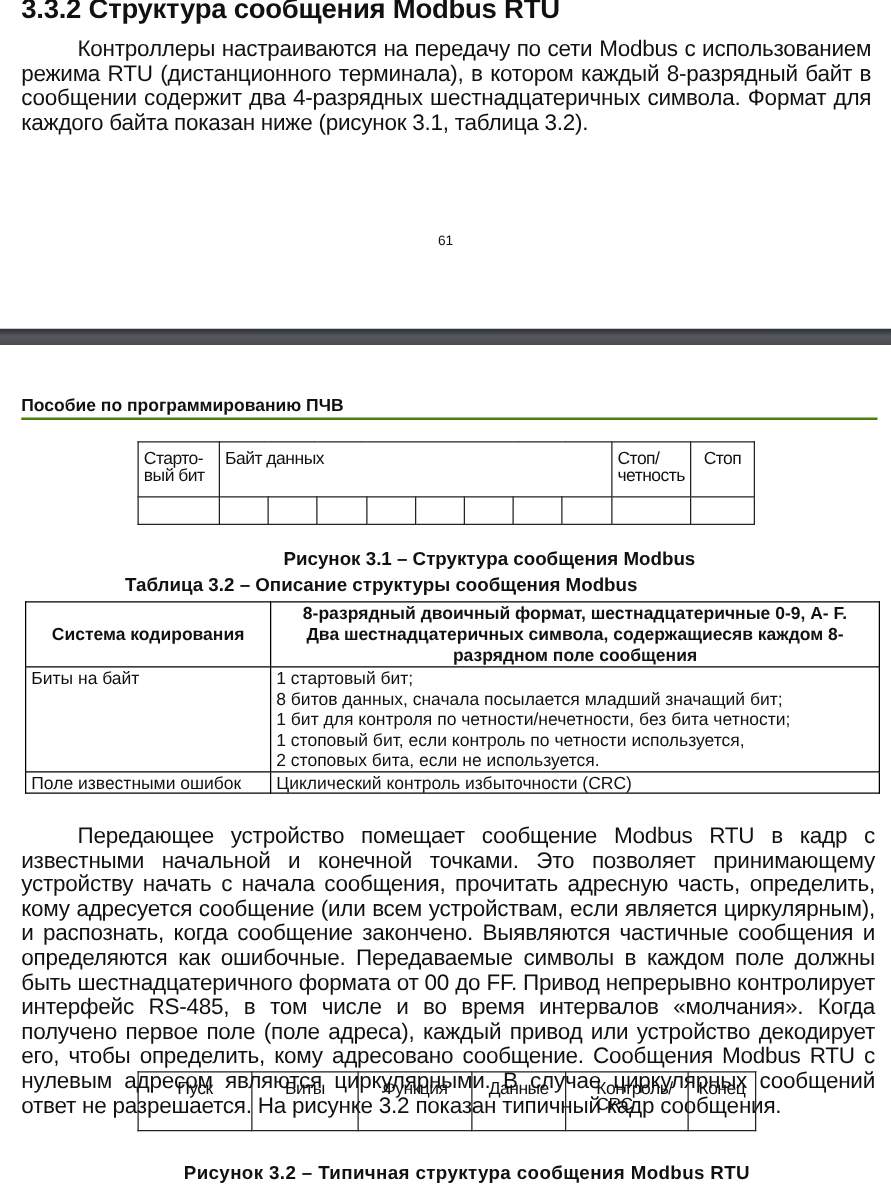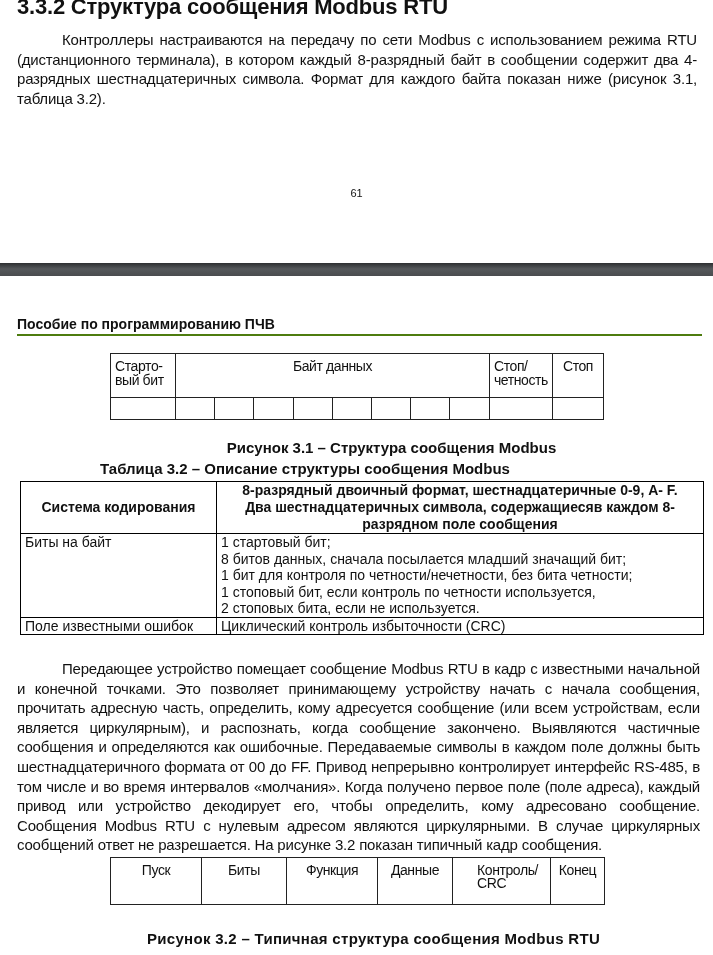--- a/index.html
+++ b/index.html
@@ -1,20 +1,20 @@
 <!DOCTYPE html>
 <html><head>
 <meta charset="utf-8">
 <style>
   html, body { margin: 0; padding: 0; background: #ffffff; }
   body { width: 713px; height: 955px; position: relative; overflow: hidden;
          font-family: "Liberation Sans", sans-serif; color: #111; }
   .abs { position: absolute; }
   .h2 { left: 17px; top: -6px; font-size: 22px; font-weight: bold; letter-spacing: -0.2px; white-space: nowrap; }
-  .para { font-size: 15px; line-height: 19.6px; text-align: justify; letter-spacing: -0.2px; }
+  .para { font-size: 18px; line-height: 19.6px; text-align: justify; letter-spacing: -0.2px; }
   .para p { margin: 0; text-indent: 45px; }
   .p1 { left: 17px; top: 30px; width: 680px; }
   .pagenum { left: 0; width: 713px; top: 187px; text-align: center; font-size: 11px; }
   .gapbar { left: 0; top: 263px; width: 713px; height: 13px;
             background: linear-gradient(#2d2f31, #55585b 45%, #4a4c4f 100%); }
   .runhead { left: 17px; top: 316px; width: 685px; font-size: 14px; font-weight: bold;
              border-bottom: 2px solid #4d7c0f; padding-bottom: 2px; }
   table { border-collapse: collapse; }
   .fig1 { left: 110px; top: 353px; width: 494px; font-size: 14px; letter-spacing: -0.4px; }
   .fig1 td { border: 1.3px solid #222; padding: 0 4px; vertical-align: top; line-height: 14px; }
@@ -44,21 +44,21 @@
 </div>
 <div class="abs pagenum">61</div>
 <div class="abs gapbar"></div>
 <div class="abs runhead">Пособие по программированию ПЧВ</div>
 
 <table class="abs fig1">
   <tbody>
       <tr class="r1">
     <td style="width:56px; white-space:pre-line;">Старто-
 вый бит</td>
-    <td colspan="8" style="text-align:center;">Байт данных</td>
+    <td colspan="8" style="text-align:left;">Байт данных</td>
     <td style="width:52px; white-space:pre-line;">Стоп/
 четность</td>
     <td style="width:42px; text-align:center;">Стоп</td>
   </tr>
   <tr class="r2">
     <td></td>
     <td></td>
     <td></td>
     <td></td>
     <td></td>

